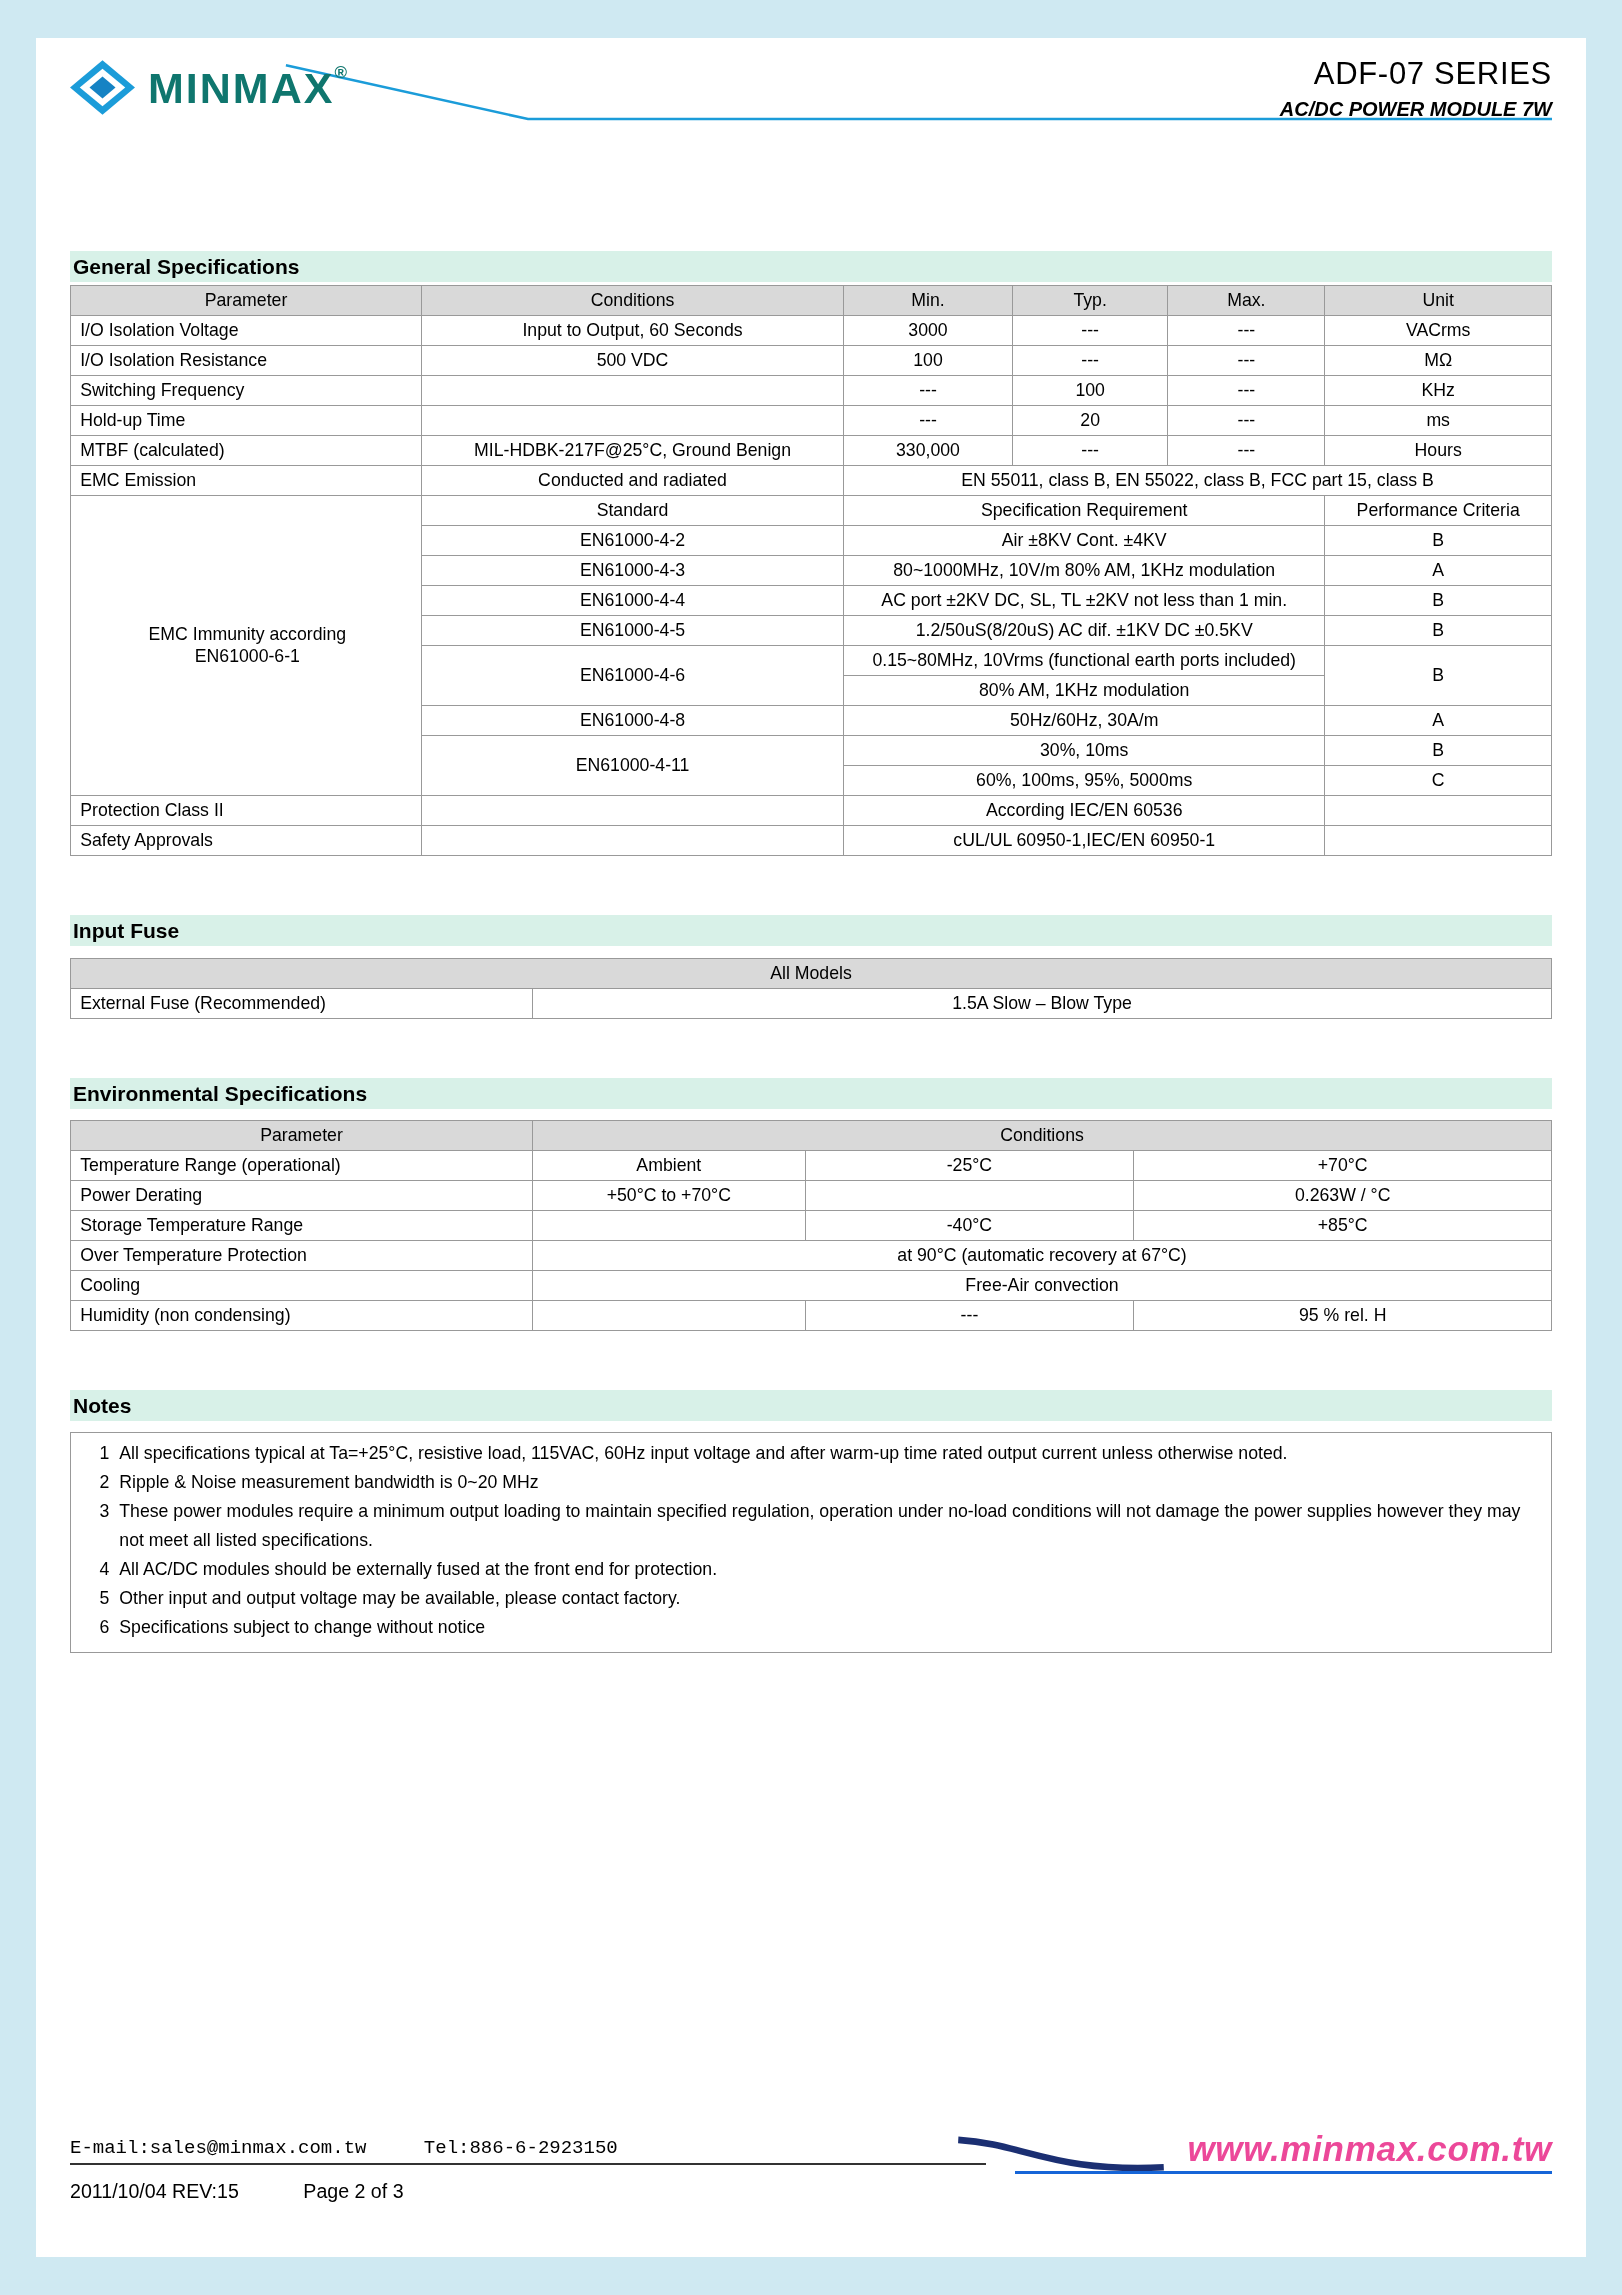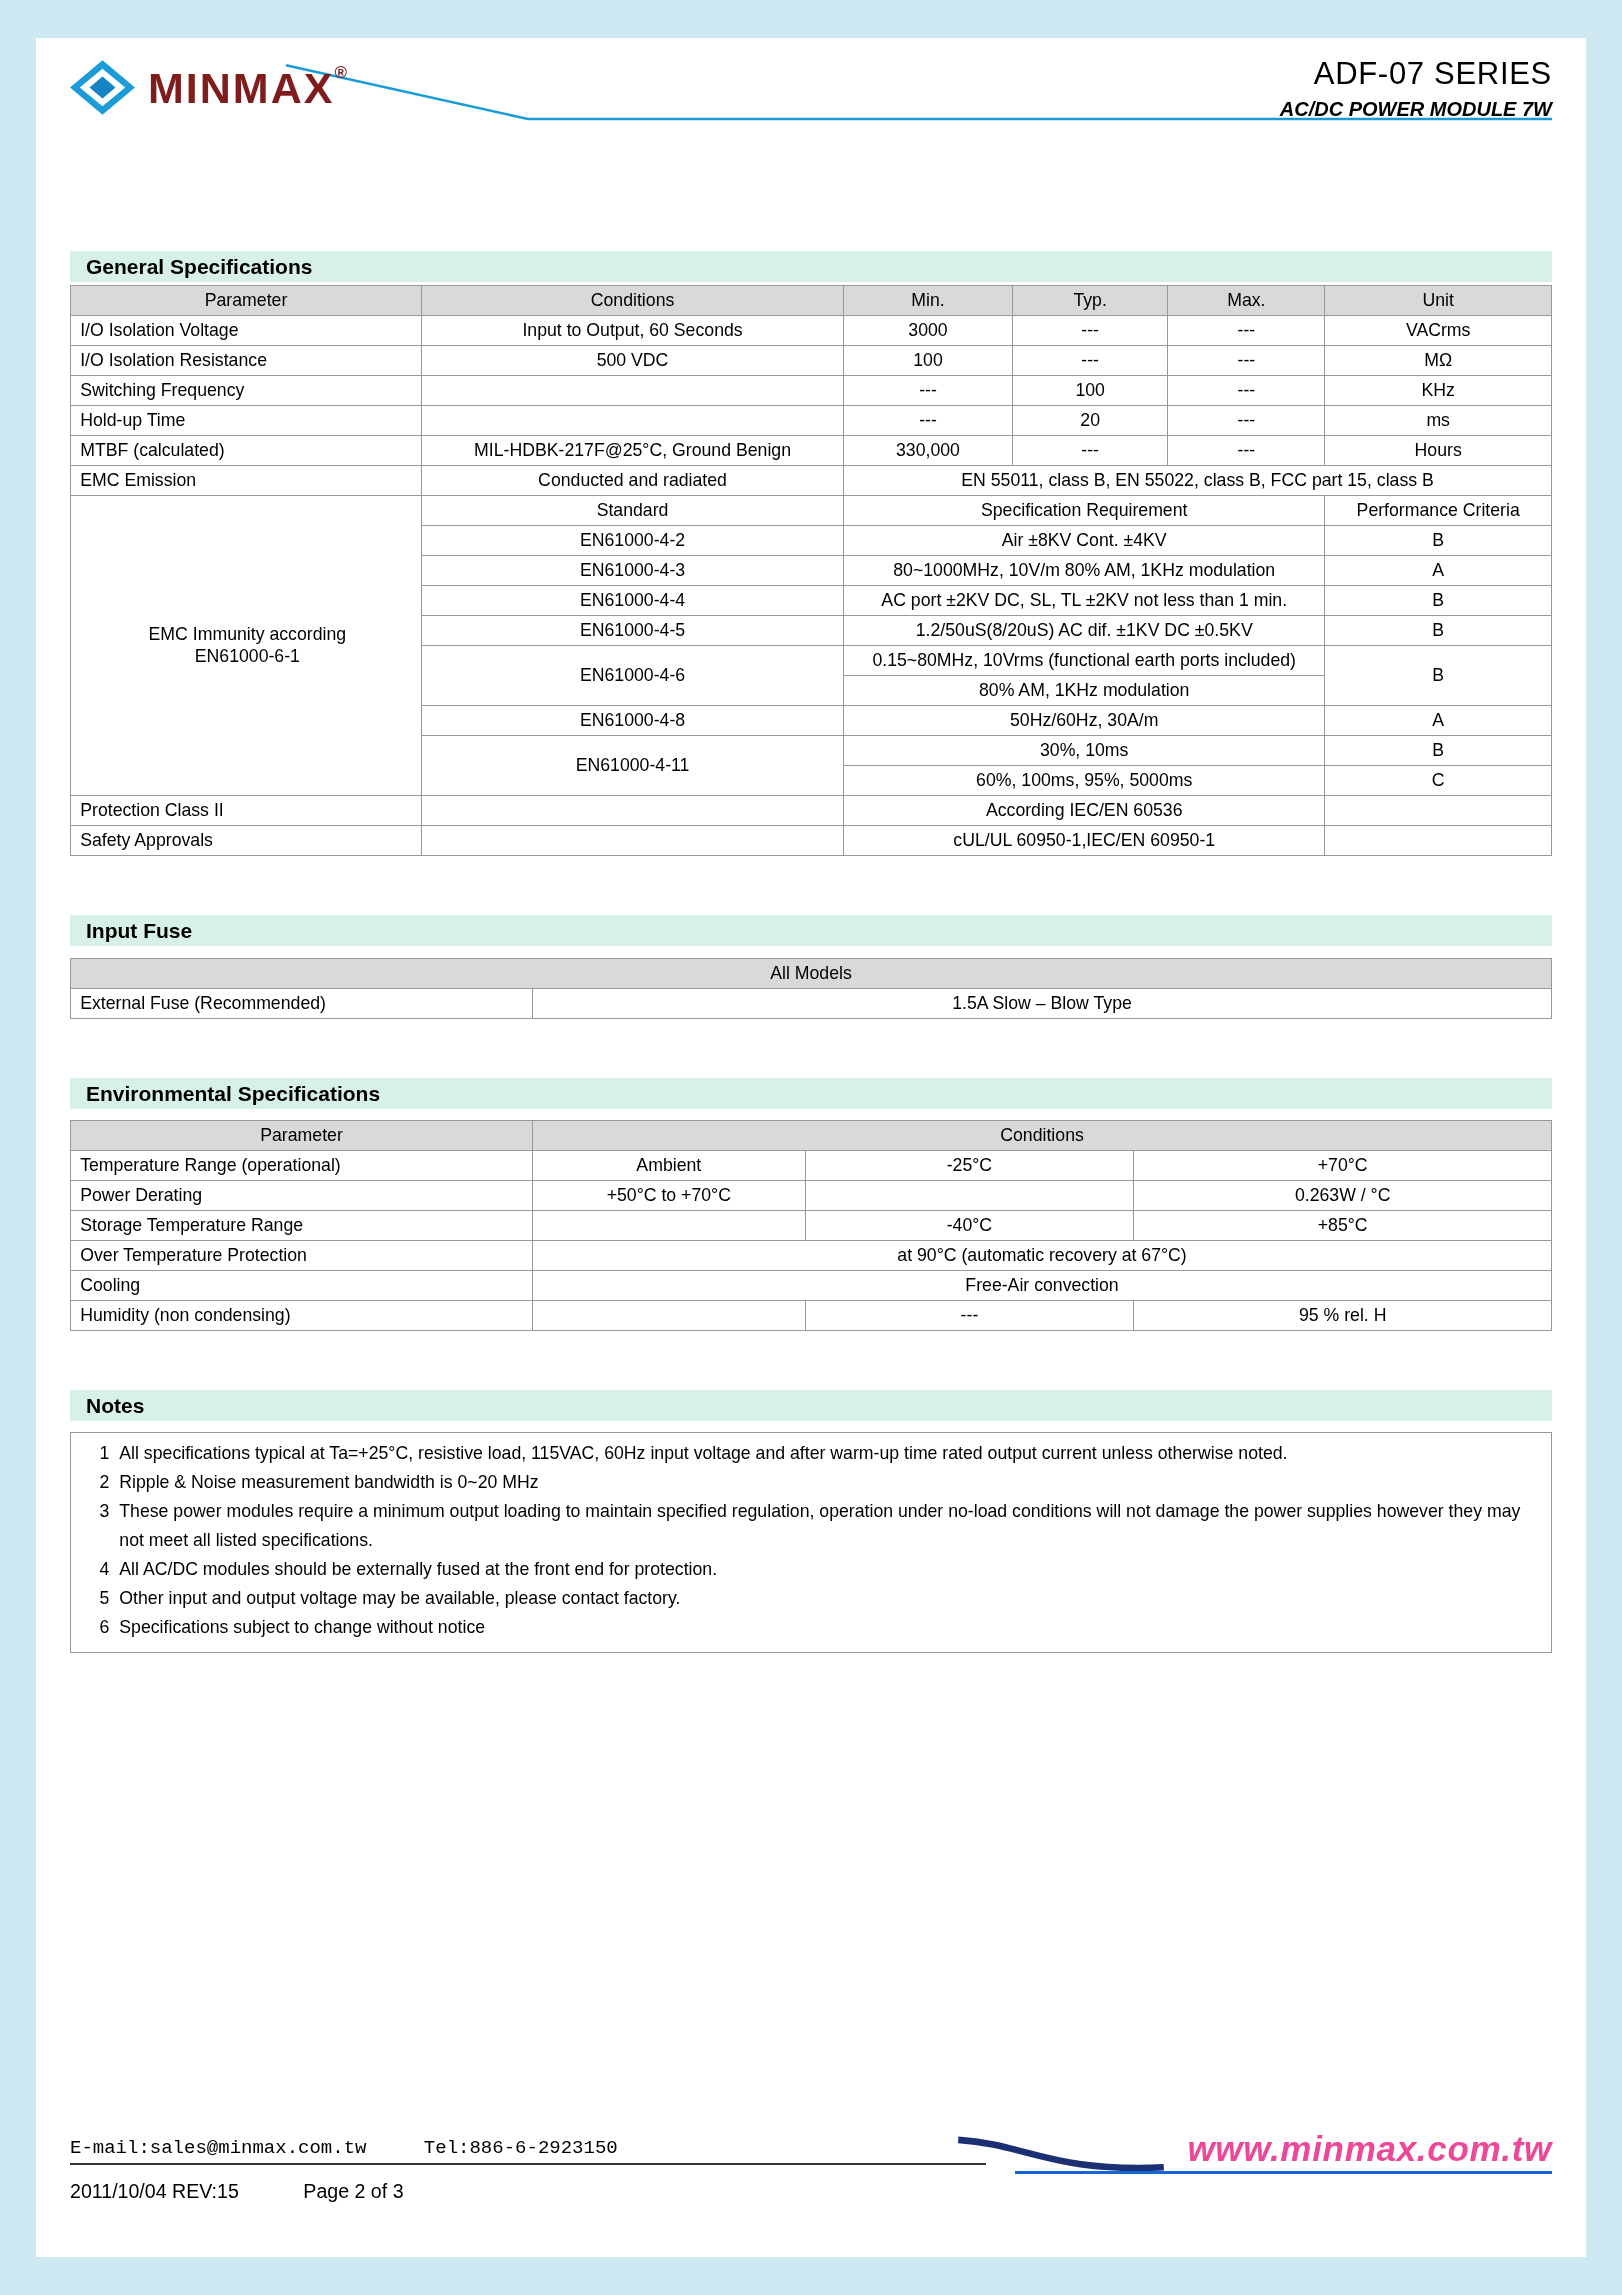--- a/index.html
+++ b/index.html
@@ -5,30 +5,30 @@
   * { margin:0; padding:0; box-sizing:border-box; }
   html,body { background:#b9dde9; }
   body { font-family:"Liberation Sans","DejaVu Sans",sans-serif; color:#000; }
   .canvas { position:relative; width:1622px; height:2295px; background:#cfe9f2; overflow:hidden; }
   .page { position:absolute; left:36px; top:38px; right:36px; bottom:38px; background:#ffffff; }
   .content { position:absolute; left:34px; right:34px; top:0; }
 
   
   .header { position:relative; height:105px; margin-top:18.3px; }
   .logo { position:absolute; left:0; top:3.9px; display:flex; align-items:center; gap:13px; }
-  .brand { font-size:43px; font-weight:bold; color:#7f1d1d; letter-spacing:2px; }
+  .brand { font-size:43px; font-weight:bold; color:#0f766e; letter-spacing:2px; }
   .brand sup { font-size:17px; vertical-align:25px; }
   .header-lines { position:absolute; left:0; top:0; width:100%; height:105px; }
   .series { position:absolute; right:0; top:0; font-size:31px; font-weight:normal; letter-spacing:0.7px; }
   .subtitle { position:absolute; right:0; top:42px; font-size:20px; font-weight:bold;font-style:italic; }
 
   
   .section { margin-top:59px; }
   .section.first { margin-top:90px; }
-  .section-title { height:31px; line-height:31px; background:#d8f1e8; font-size:21px; font-weight:bold; padding-left:16px; }
+  .section-title { height:31px; line-height:31px; background:#d8f1e8; font-size:21px; font-weight:bold; padding-left:3px; }
 
   table { width:100%; border-collapse:collapse; table-layout:fixed; }
   .tight { margin-top:2.6px; }
   .gapped { margin-top:11.8px; }
   td { border:1.3px solid #999999; font-size:17.7px; height:30px; padding:1.3px 6.5px; text-align:center; vertical-align:middle; overflow:hidden; }
   .th td { background:#d9d9d9; }
   td.param { text-align:left; padding-left:9.2px; }
   .two-line div { line-height:22px; text-align:center; }
 
   

